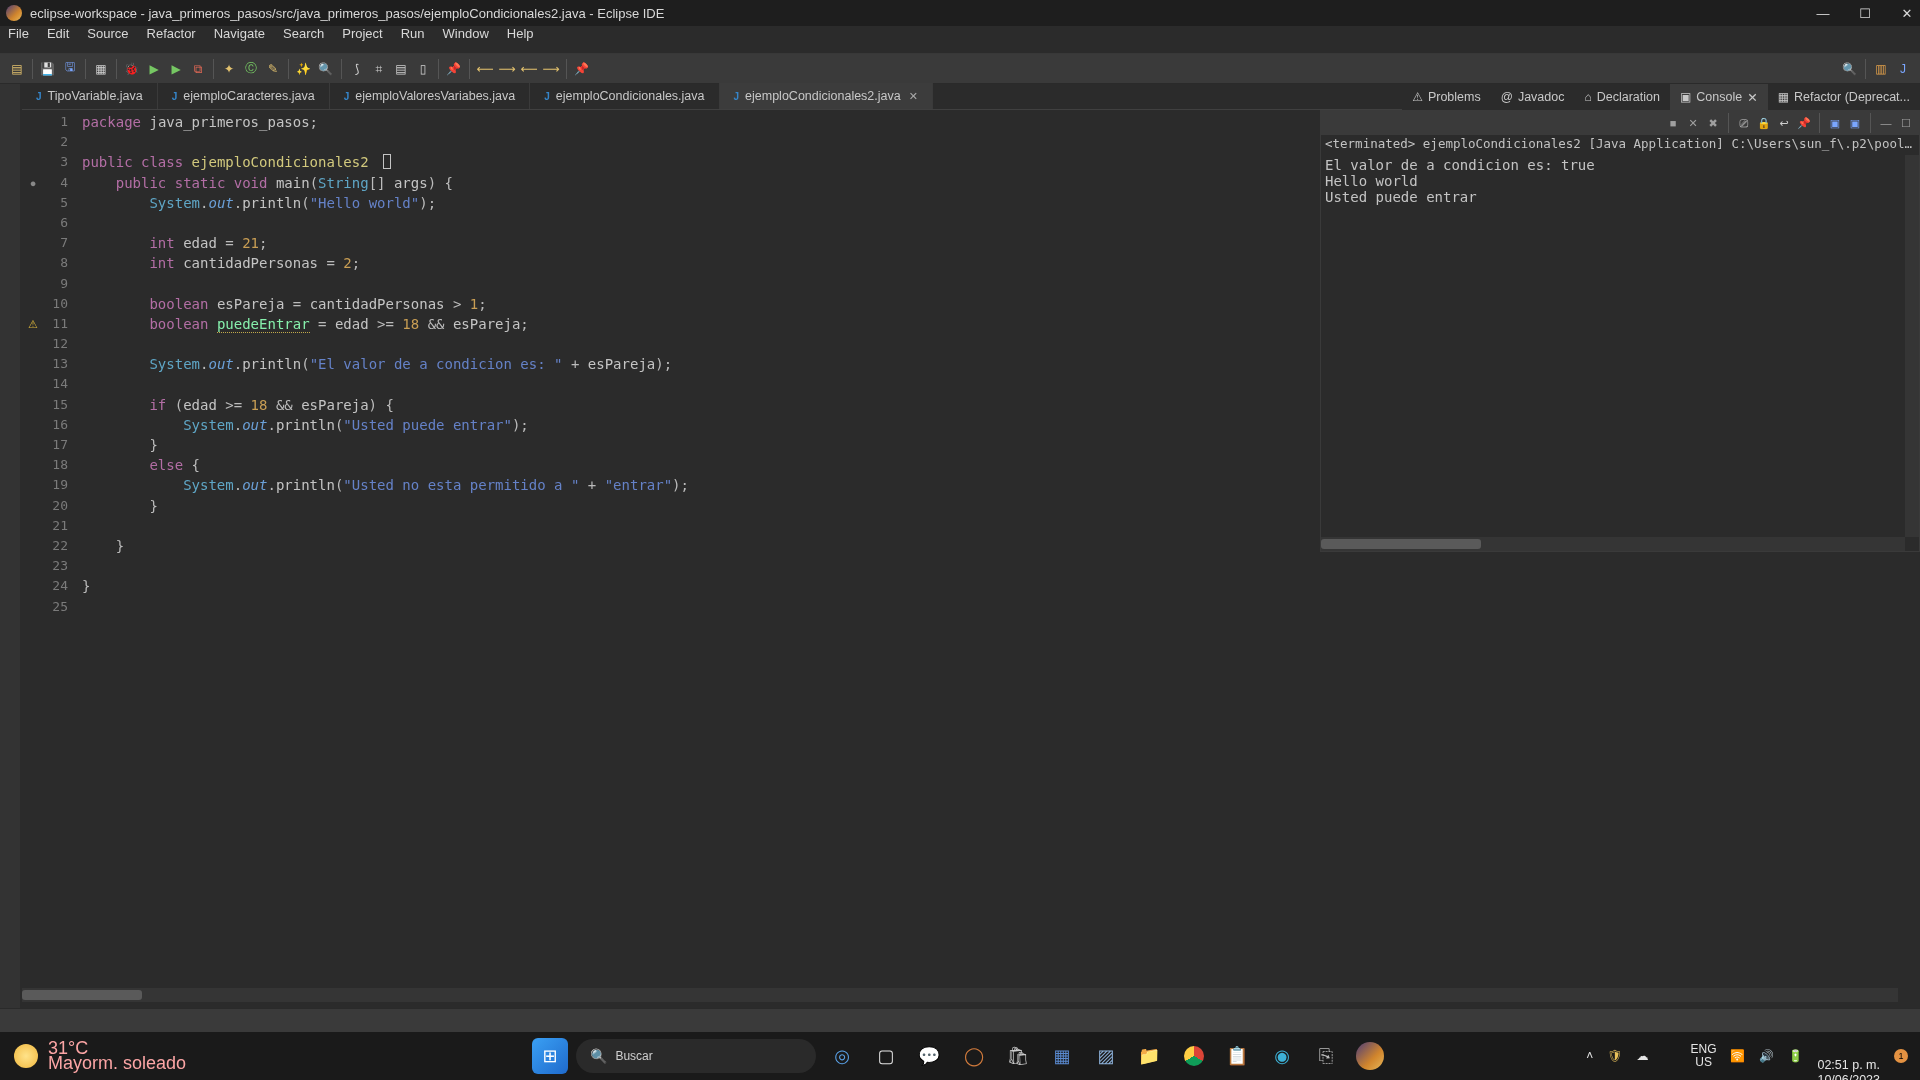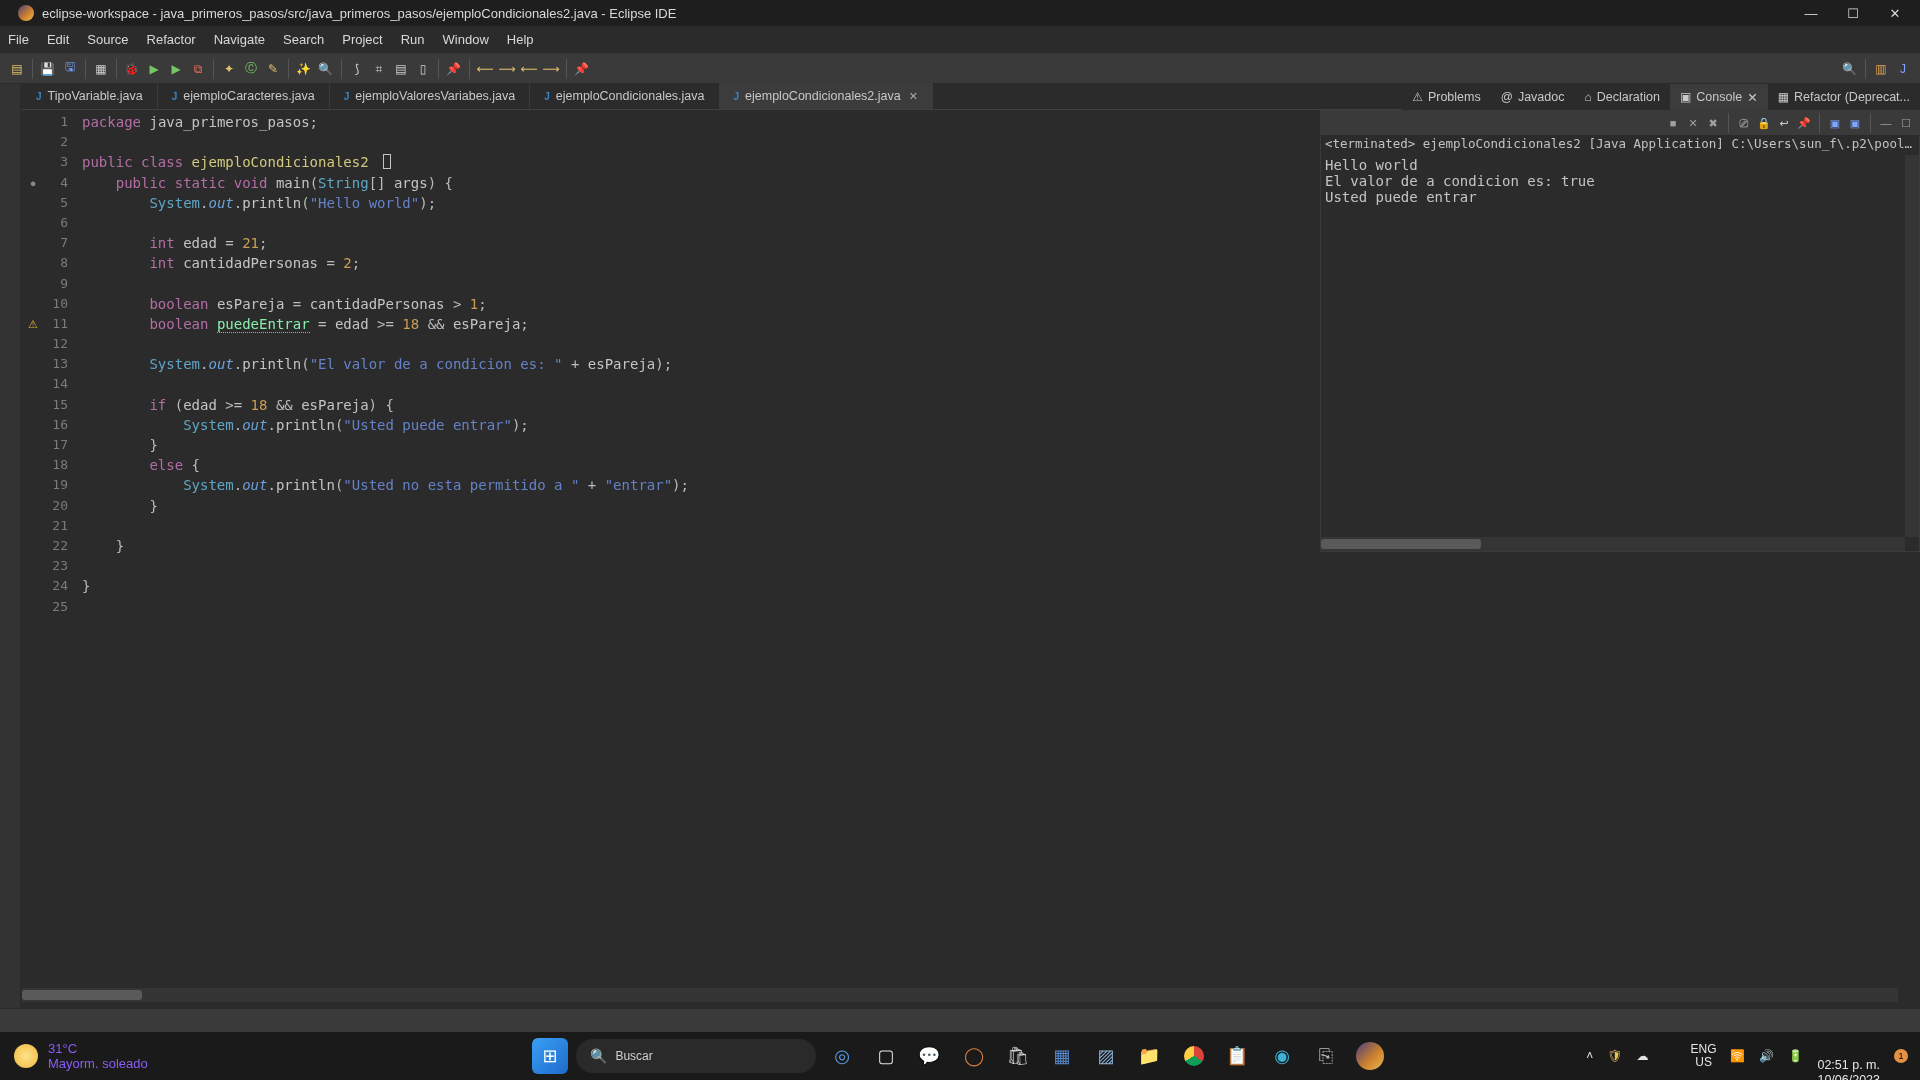--- a/index.html
+++ b/index.html
@@ -11,36 +11,36 @@
   color: #bbbbbb;
   overflow: hidden;
   position: relative;
   transform-origin: top left;
 }
 
 .titlebar {
   height: 26px;
   background: #1e1e1e;
   display: flex; align-items: center;
-  padding: 0 18px;
+  padding: 0 6px;
 }
 .titlebar .app-icon {
   width: 16px; height: 16px; border-radius: 50%;
   background: linear-gradient(135deg,#4c3d7a 0%,#d1852c 60%,#e7b85b 100%);
   margin-right: 8px;
 }
 .titlebar .title { color: #d8d8d8; font-size: 13px; }
 .titlebar .win-ctl { margin-left: auto; display: flex; gap: 28px; }
 .titlebar .win-ctl span { width:14px; text-align:center; color:#d8d8d8; font-size:13px; }
 
 
 .menubar {
   height: 28px;
   background: #2b2b2b;
-  display: flex; align-items: center;
+  display: flex; align-items: flex-start;
   padding: 0 8px;
   gap: 18px;
   border-bottom: 1px solid #383838;
 }
 .menubar .menuitem { color:#d8d8d8; font-size:13px; }
 
 
 .toolbar {
   height: 30px;
   background: #3a3a3a;
@@ -168,21 +168,21 @@
 }
 
 
 .taskbar{
   position:absolute; left:0; right:0; bottom:0; height:48px;
   background:#1a1a1a;
   display:flex; align-items:center;
 }
 .tb-weather{ display:flex; align-items:center; gap:10px; padding:0 14px; }
 .tb-weather .sun{ width:24px; height:24px; border-radius:50%; background:radial-gradient(circle,#ffe38a,#f0b73e);}
-.tb-weather .txt{ font-size:13px; color:#8b5cf6; line-height:15px;}
+.tb-weather .txt{ font-size:18px; color:#fca5a5; line-height:15px;}
 .tb-center{ position:absolute; left:50%; transform:translateX(-50%); display:flex; align-items:center; gap:8px;}
 .tb-search{ display:flex; align-items:center; gap:8px; background:#2a2a2a; border-radius:20px; height:34px; padding:0 14px; width:240px; color:#cfcfcf;}
 .tb-search .sic{font-size:14px}
 .tb-ico{ width:36px; height:36px; display:flex; align-items:center; justify-content:center; border-radius:6px; font-size:18px;}
 .tb-ico.win{ background:linear-gradient(135deg,#3aa0f4,#1f6acc); color:#fff;}
 .eclipse-ball{width:28px;height:28px;border-radius:50%;background:linear-gradient(135deg,#4c3d7a 0%,#d1852c 60%,#e7b85b 100%);}
 .tb-right{ margin-left:auto; display:flex; align-items:center; gap:14px; padding-right:12px; color:#e5e5e5;}
 .tb-lang{ font-size:12px; text-align:center; line-height:13px;margin-left:28px;}
 .tb-clock{ font-size:12.5px; text-align:right; line-height:15px;margin-top:34px;}
 .tb-dot{ width:14px; height:14px; border-radius:50%; background:#e49242; display:flex; align-items:center; justify-content:center; font-size:9px; color:#000;}
@@ -450,22 +450,22 @@
       <span class="ctic c-lgray">📌</span>
       <span class="tool-sep"></span>
       <span class="ctic c-blue">▣</span>
       <span class="ctic c-blue">▣</span>
       <span class="tool-sep"></span>
       <span class="ctic c-gray">—</span>
       <span class="ctic c-gray">☐</span>
     </div>
     <div class="console-header">&lt;terminated&gt; ejemploCondicionales2 [Java Application] C:\Users\sun_f\.p2\pool\plugins\</div>
     <div class="console-body" id="console-body">
+        <div>El valor de a condicion es: true</div>
         <div>Hello world</div>
-        <div>El valor de a condicion es: true</div>
         <div>Usted puede entrar</div>
       </div>
     <div class="console-scroll-v"></div>
     <div class="console-scroll-h2">
         <div class="thumb"></div>
       </div>
   </div>
 
 </div>
 

